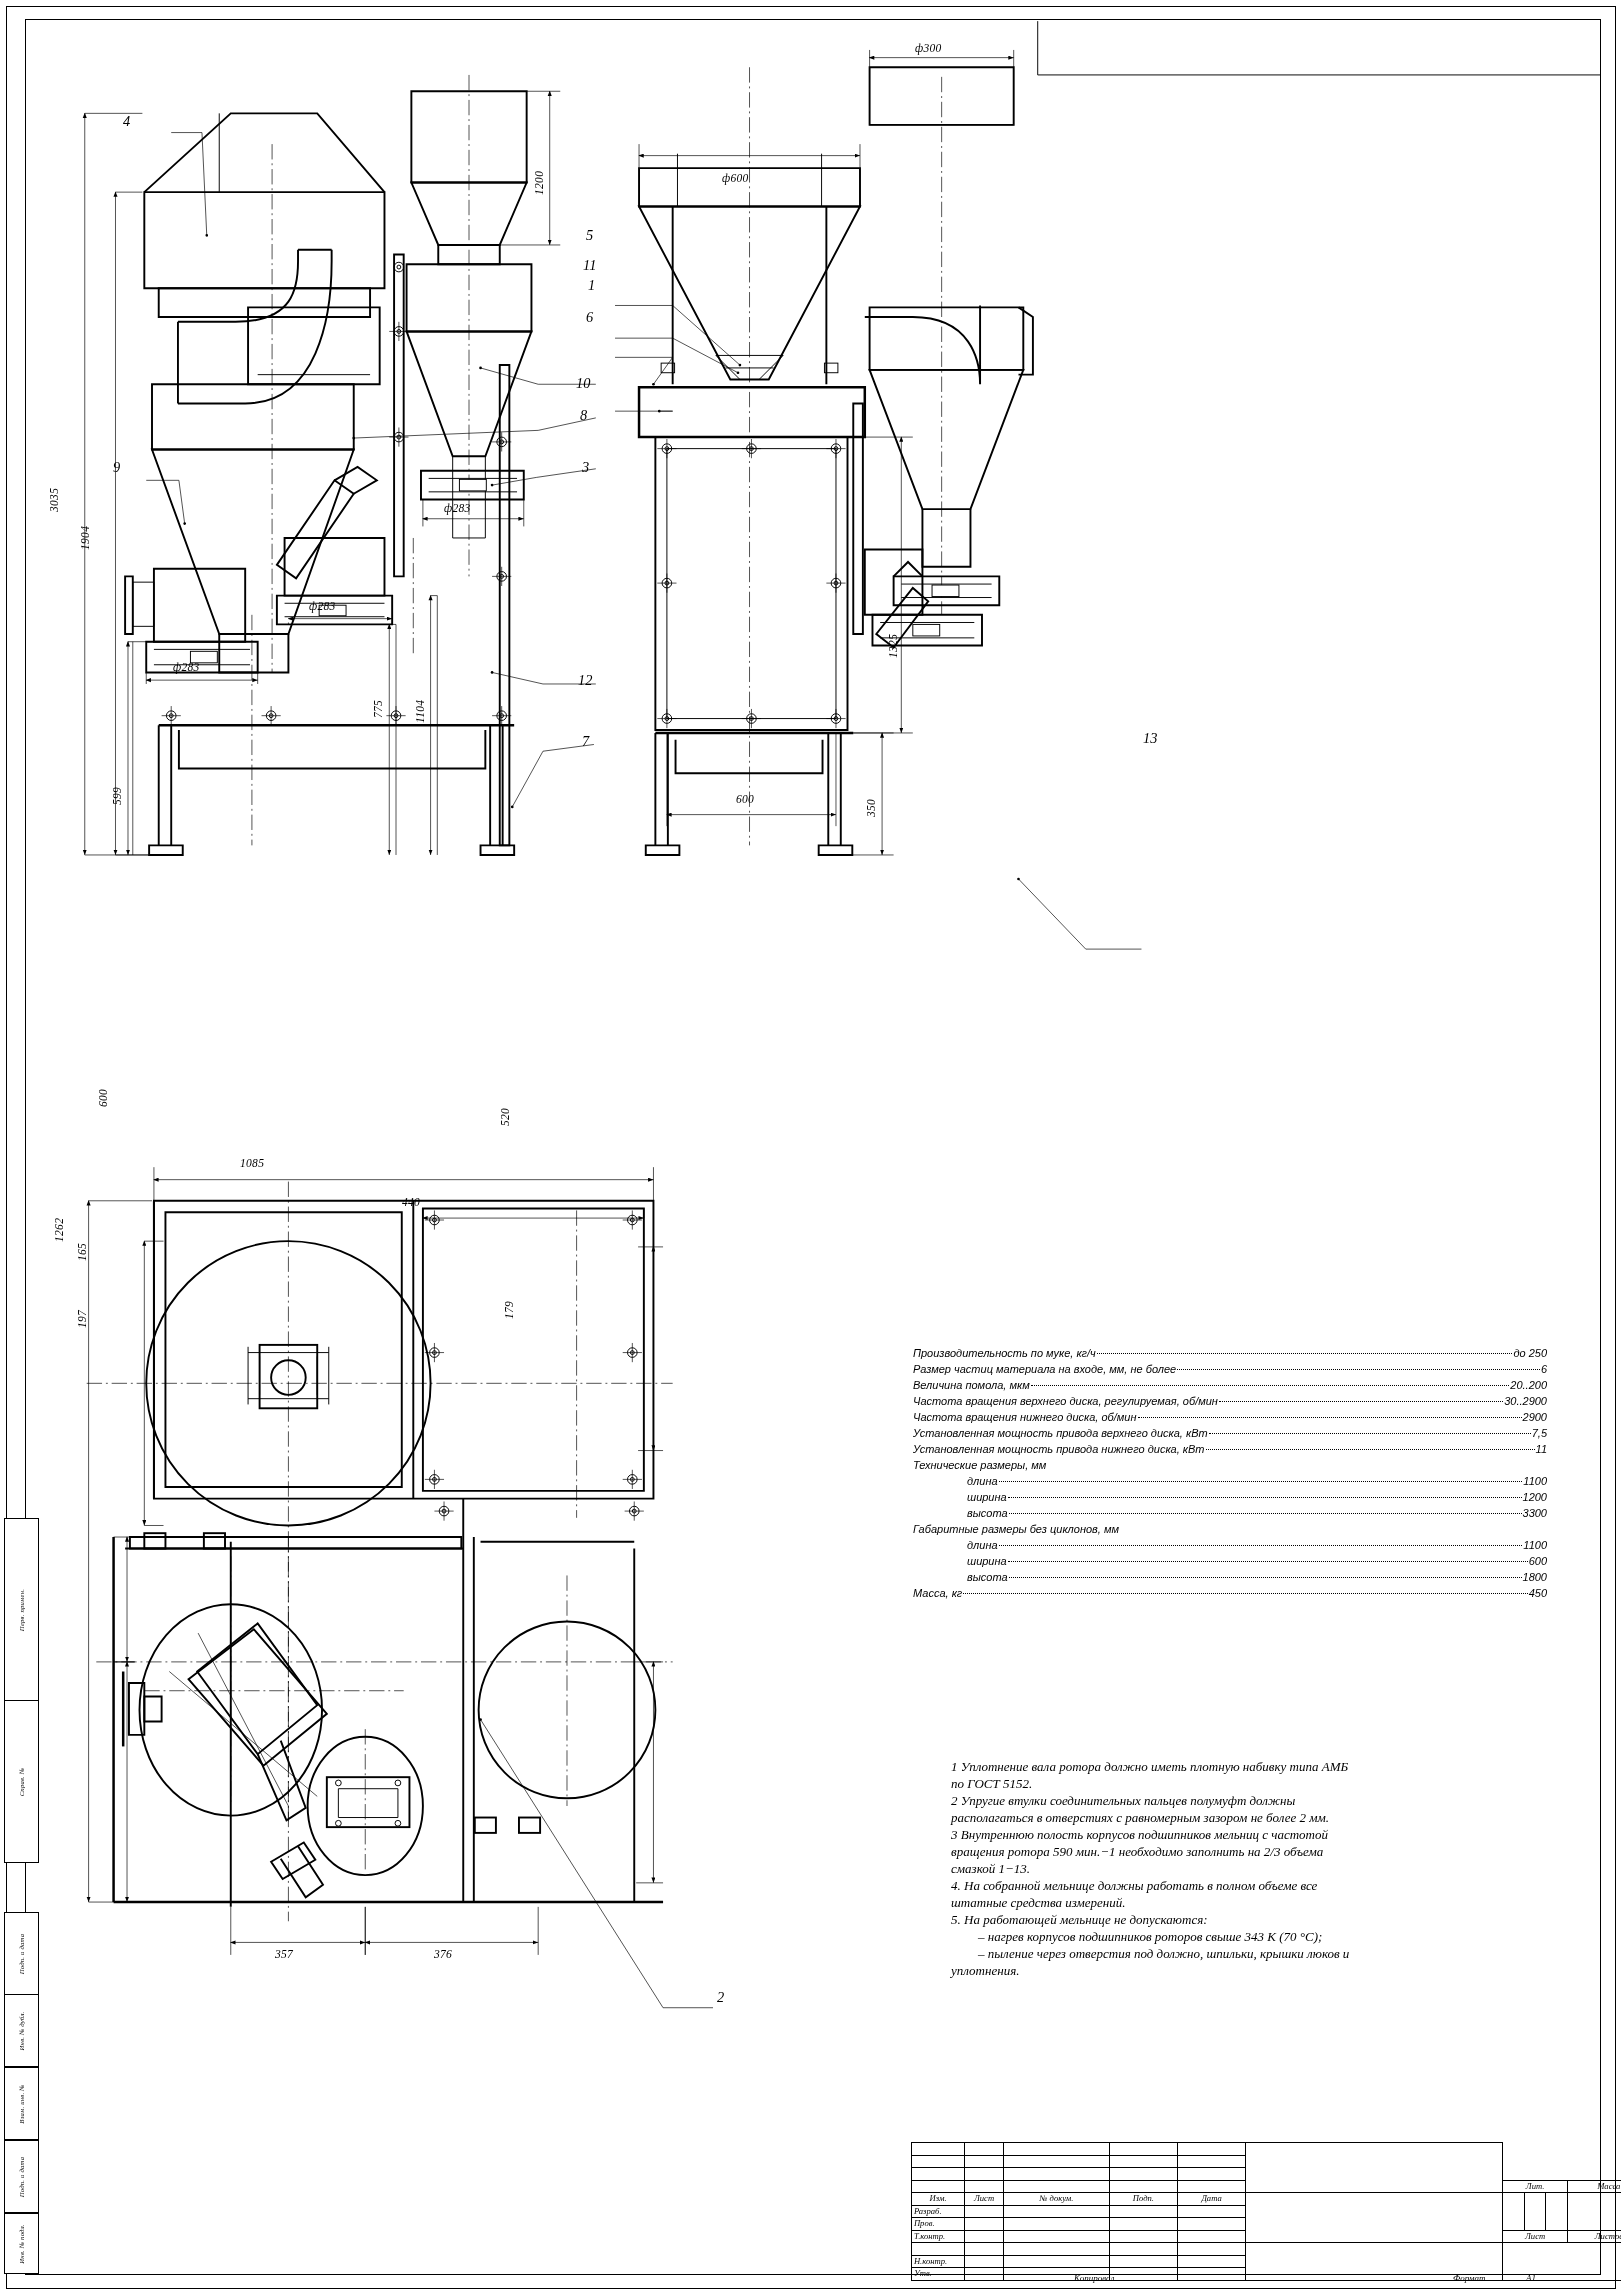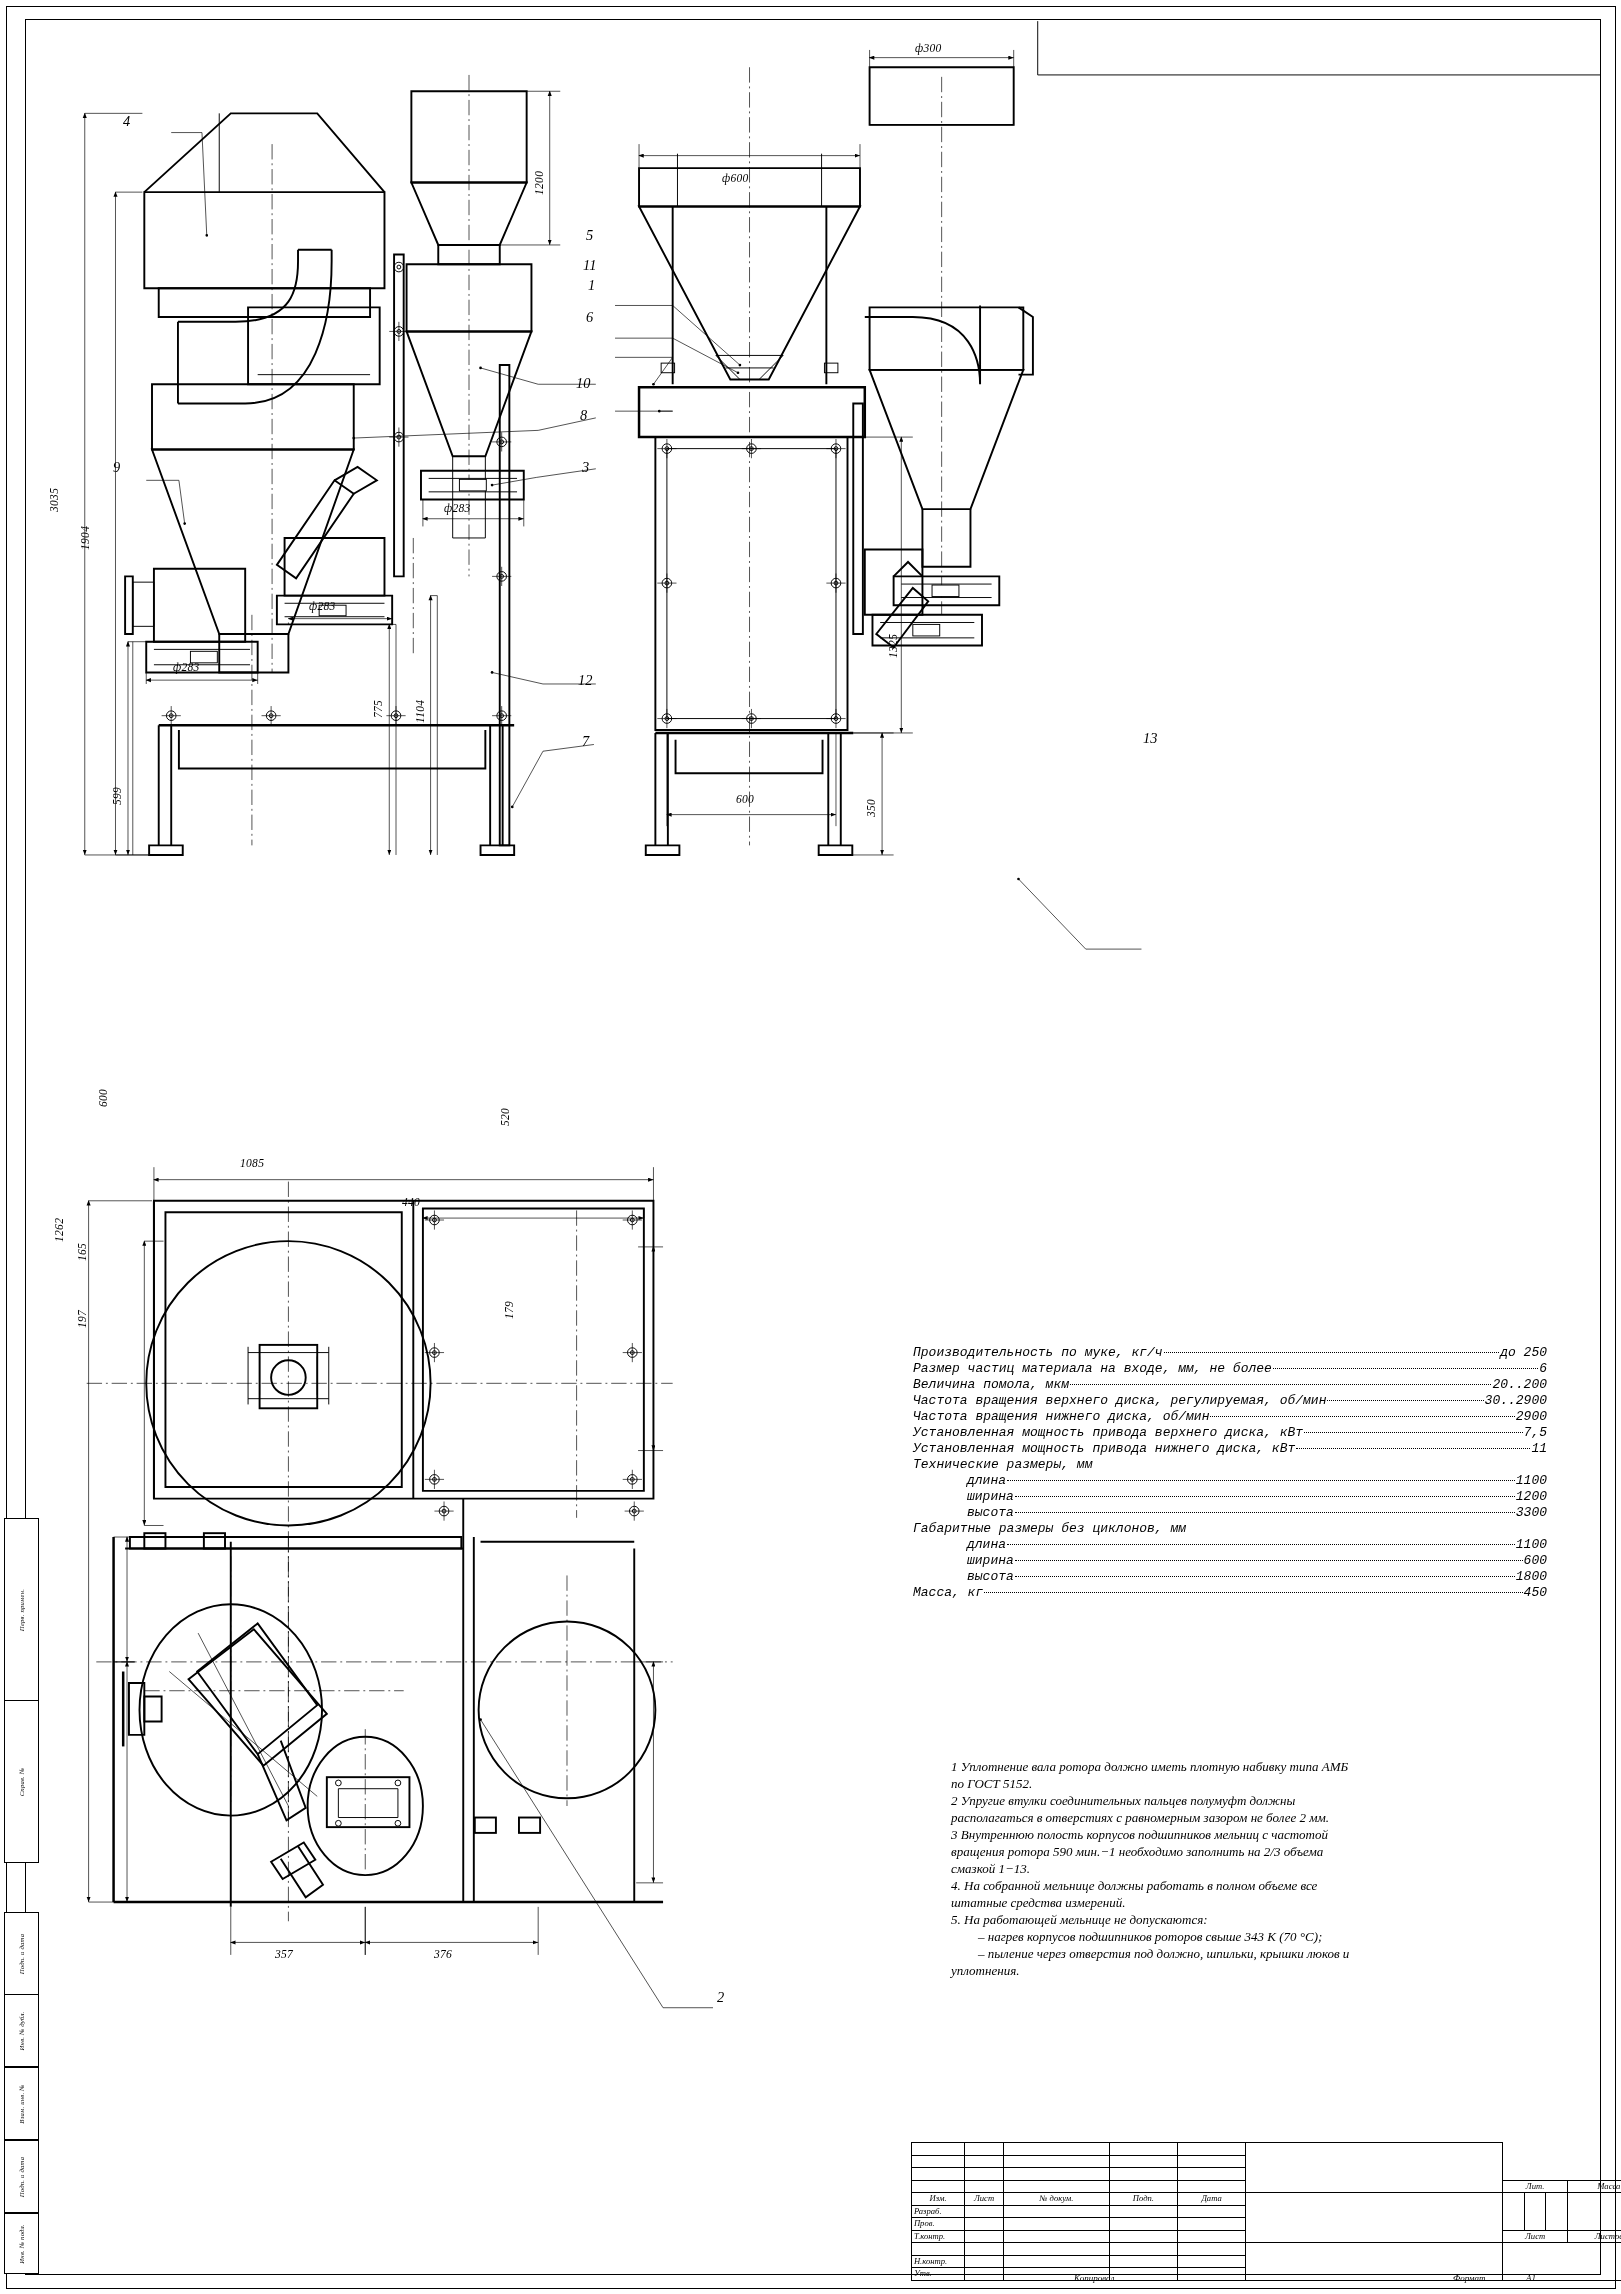--- a/index.html
+++ b/index.html
@@ -32,21 +32,21 @@
   .ln3{stroke:#000;stroke-width:2.6;fill:none;}
   .thin{stroke:#000;stroke-width:.7;fill:none;}
   .cl{stroke:#000;stroke-width:.7;fill:none;stroke-dasharray:16 4 2 4;}
   .wht{fill:#fff;}
 
   
   .block{position:absolute;}
   .block h2{margin:0 0 13.4px 0;font-weight:normal;font-style:italic;
             font-family:"Liberation Serif",serif;font-size:22px;letter-spacing:1px;
             text-align:center;}
-  .spec-list{font-family:Liberation Mono, monospace;font-style:italic;font-size:13px;
+  .spec-list{font-family:Liberation Sans, sans-serif;font-style:italic;font-size:11px;
              line-height:16px;}
   .spec-row{display:flex;align-items:baseline;white-space:nowrap;}
   .spec-row .lbl{flex:0 0 auto;}
   .spec-row .dots{flex:1 1 auto;overflow:hidden;margin:0 1px;
                   border-bottom:1.2px dotted #000;position:relative;top:-2.9px;height:8.6px;min-width:5.8px;}
   .spec-row .val{flex:0 0 auto;text-align:right;}
   .spec-row.indent{padding-left:54px;}
   .spec-row.nodots .dots{border-bottom:none;}
 
   .req-list{font-family:"Liberation Serif",serif;font-style:italic;font-size:13px;

